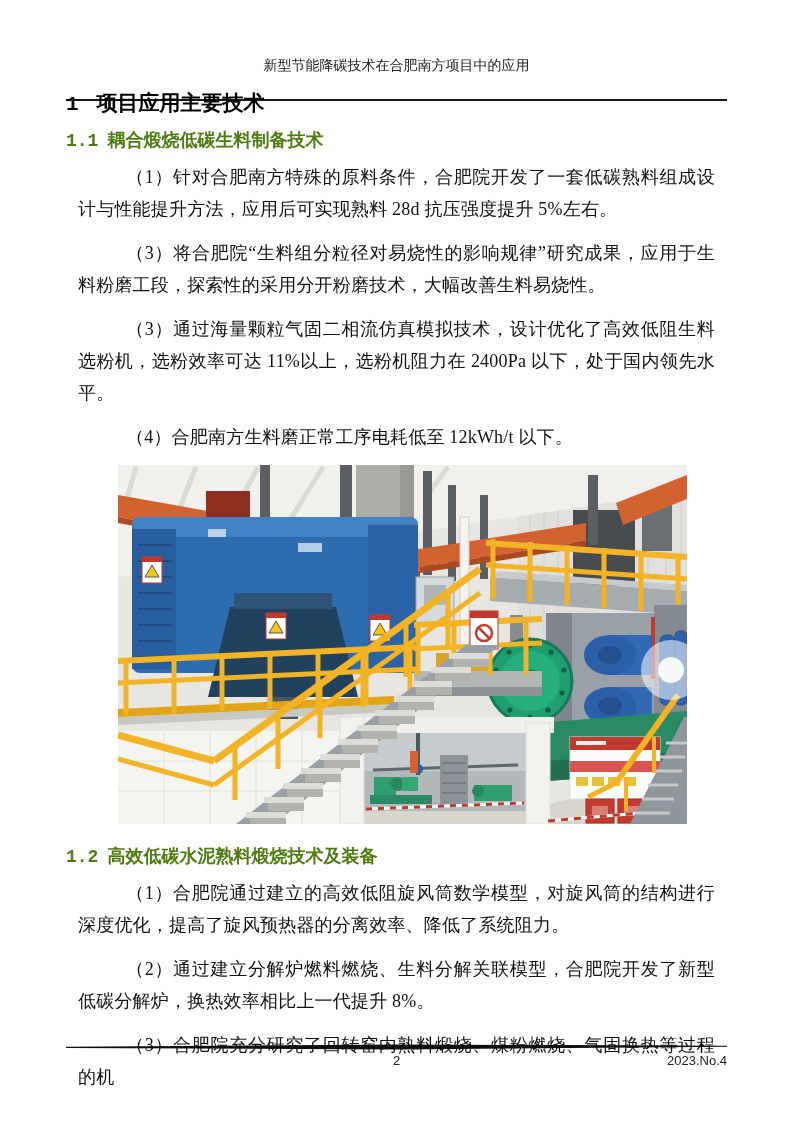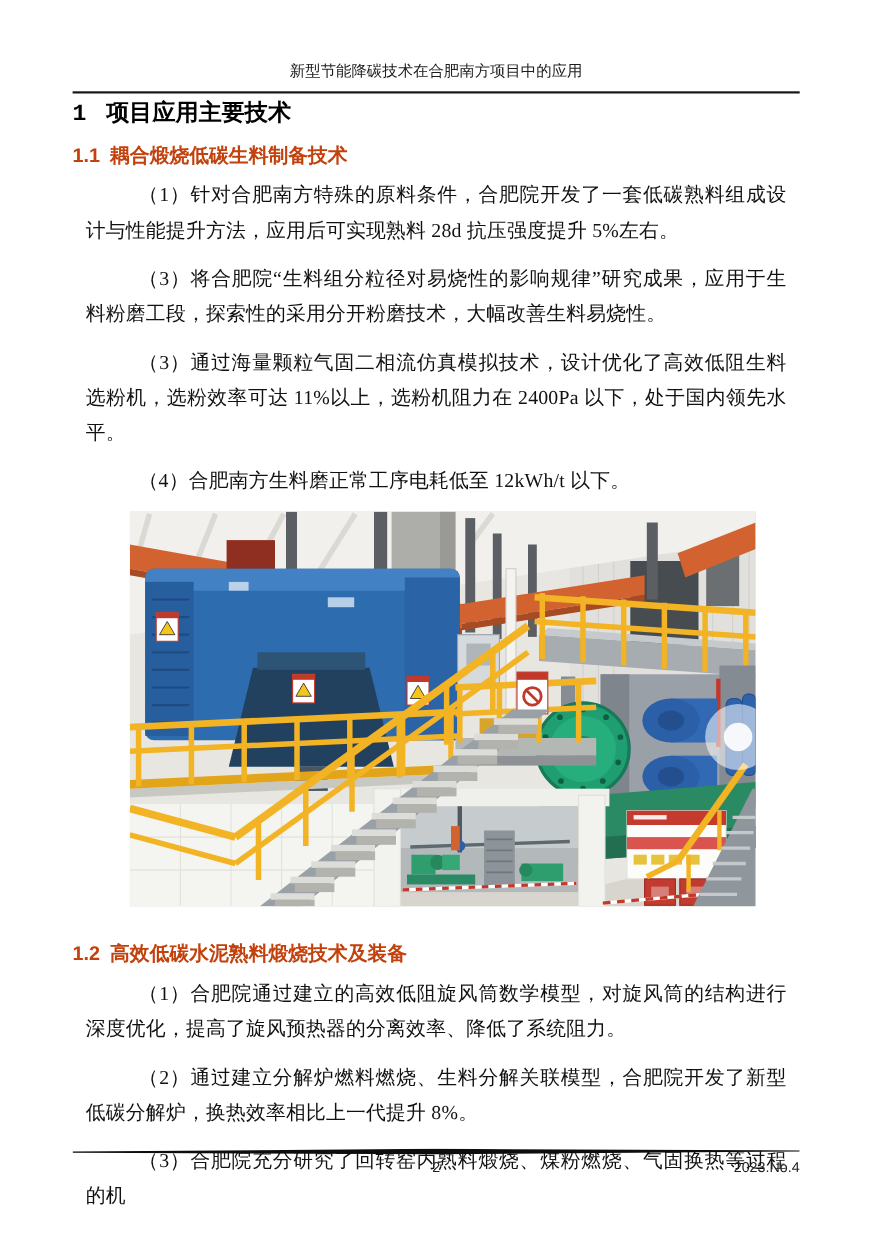--- a/index.html
+++ b/index.html
@@ -1,30 +1,30 @@
 <!DOCTYPE html>
 <html><head>
 <meta charset="utf-8">
 <style>
   html,body{margin:0;padding:0;background:#888;}
   .page{position:relative;width:793px;height:1122px;background:#ffffff;margin:0 auto;overflow:hidden;
         font-family:"Liberation Serif","DejaVu Serif",serif;color:#111;}
   
   .running-head{position:absolute;left:66px;top:56px;width:661px;text-align:center;
-                font-size:14px;line-height:20px;color:#1c1c1c;padding-bottom:7px;
+                font-size:14px;line-height:20px;color:#1c1c1c;padding-bottom:23px;
                 border-bottom:2px solid #161616;}
   
   .body-col{position:absolute;left:66px;top:90px;width:661px;}
   h1.sec{margin:0;font-family:Liberation Mono, monospace;font-weight:bold;
          font-size:21px;line-height:30px;color:#000;}
   h1.sec .num{margin-right:18px;}
-  h2.sub{margin:7px 0 0 0;font-family:Liberation Sans, sans-serif;font-weight:bold;
-         font-size:18px;line-height:28px;color:#c2410c;}
+  h2.sub{margin:7px 0 0 0;font-family:Liberation Mono, monospace;font-weight:bold;
+         font-size:18px;line-height:28px;color:#4d7c0f;}
   h2.sub .num{margin-right:9px;}
-  h2.sub.after-photo{margin-top:29px;}
+  h2.sub.after-photo{margin-top:19px;}
   .body-col p{margin:12px;font-size:18px;line-height:32px;text-align:justify;text-indent:48px;
               letter-spacing:0.2px;}
   .body-col p.first{margin-top:6px;}
   
   .photo-wrap{width:569px;height:359px;margin:0 0 0 52px;overflow:hidden;background:#e8e6e1;}
   .photo-wrap svg{display:block;}
   
   .footer{position:absolute;left:66px;top:1044px;width:661px;
           font-family:"Liberation Sans","DejaVu Sans",sans-serif;font-size:13px;color:#222;}
   .footer .rule{display:block;}

